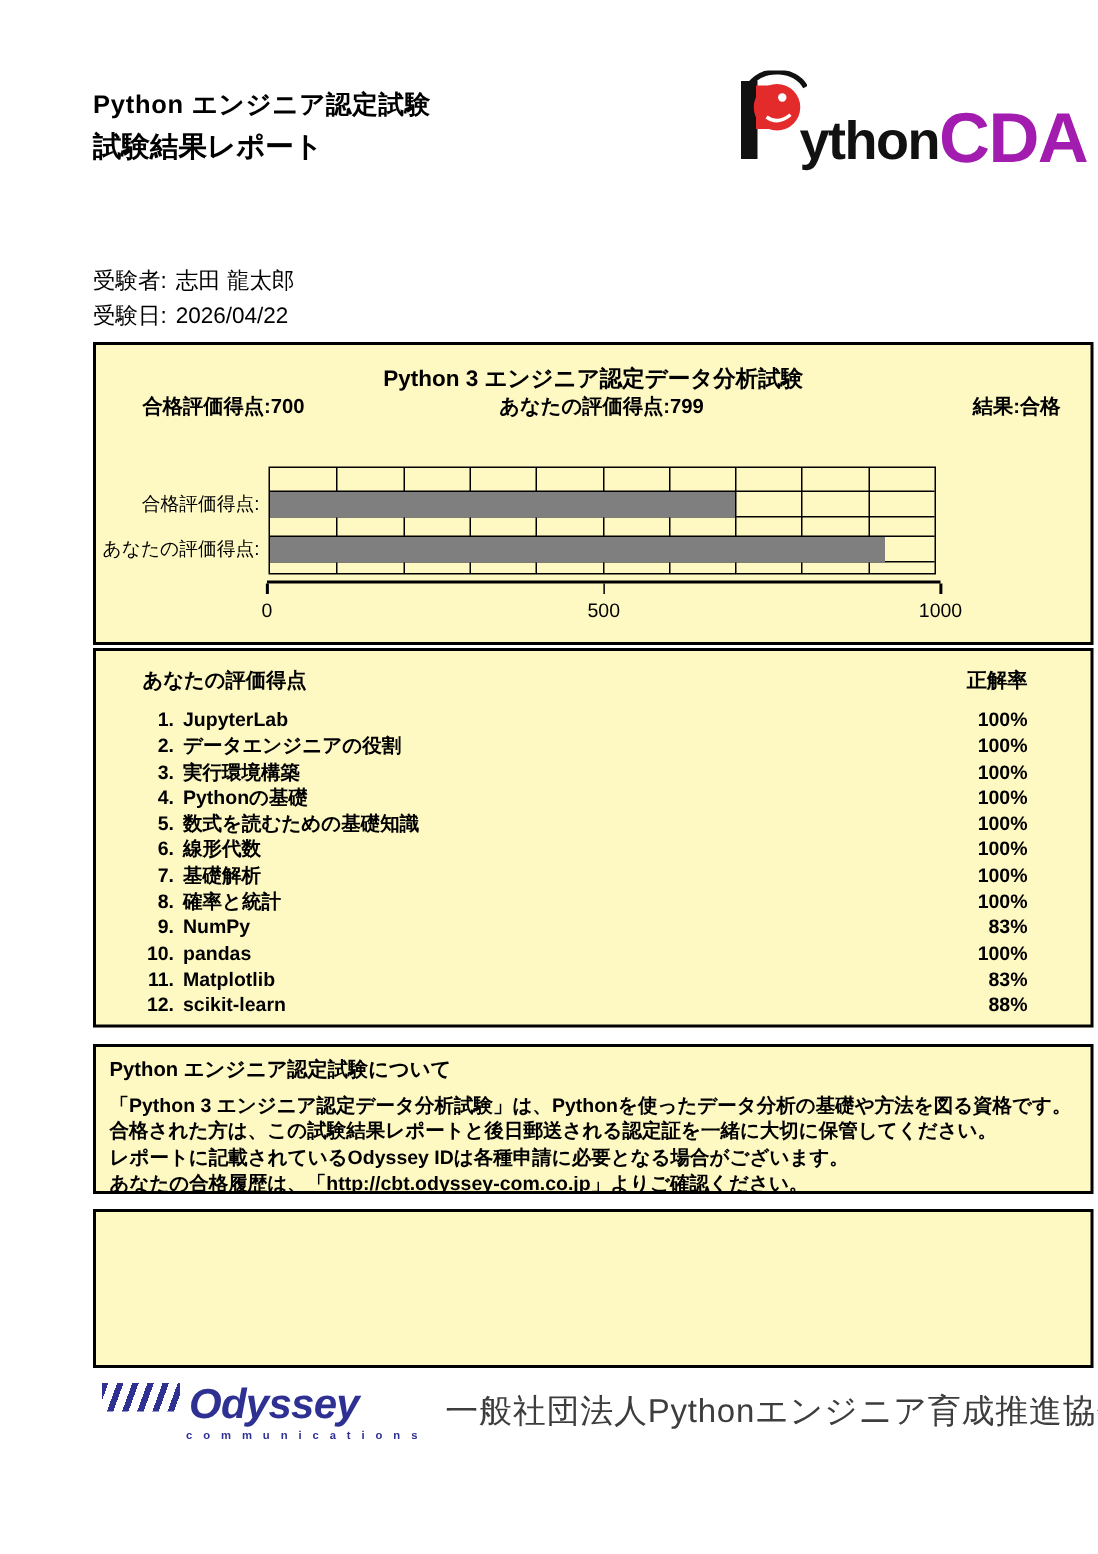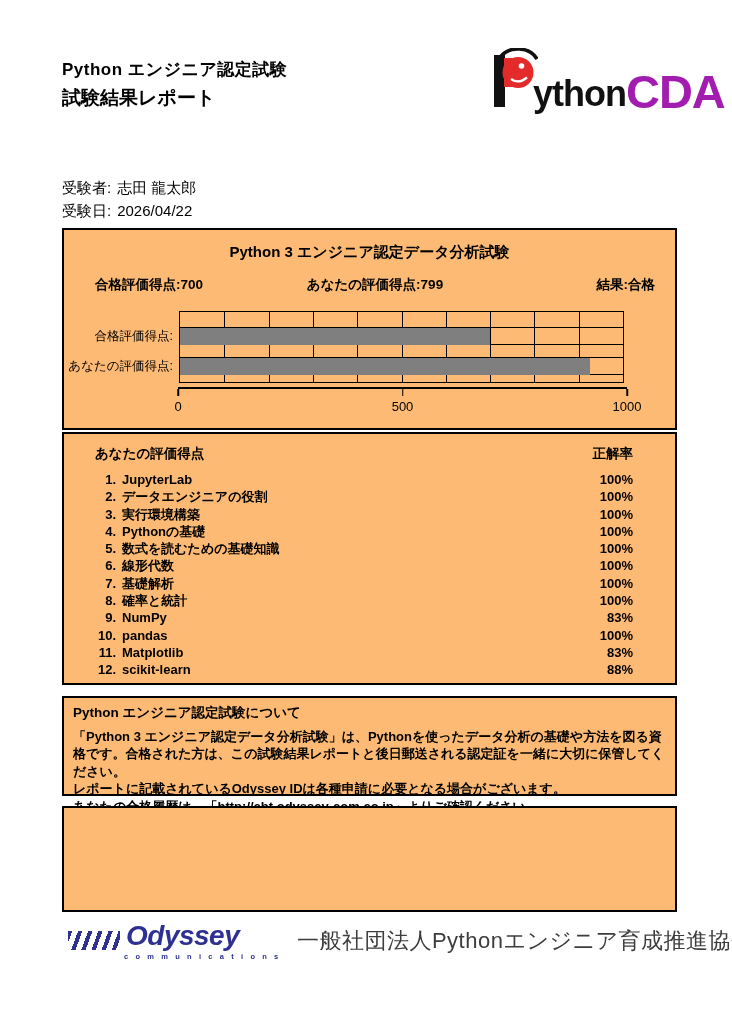--- a/index.html
+++ b/index.html
@@ -14,29 +14,29 @@
 
   .brand-logo { position:absolute; left:490px; top:50px; height:62px; display:flex; align-items:flex-end; }
   .brand-ython { font-size:36px; font-weight:bold; color:#111; margin-left:-5px; line-height:1; letter-spacing:-1px; }
   .brand-cda { font-size:47px; font-weight:bold; line-height:0.82; letter-spacing:-1px; }
 
   
   .examinee { position:absolute; left:62px; top:176px; font-size:15px; font-weight:normal; line-height:23px; }
   .examinee .lbl { margin-right:6px; }
 
   
-  .box { position:absolute; left:62px; width:615px; border:2px solid #000; background:#fdba74; }
+  .box { position:absolute; left:62px; width:667px; border:2px solid #000; background:#fef9c3; }
   .result-box   { top:228px; height:202px; }
   .sections-box { top:432px; height:253px; }
   .about-box    { top:696px; height:100px; padding:6px 9px; }
   .empty-box    { top:806px; height:106px; }
 
   
   .exam-title { margin-top:13px; text-align:center; font-size:15px; font-weight:bold; }
-  .score-row { margin-top:14px; display:grid; grid-template-columns:1fr auto 1fr; padding:0 20px 0 31px; font-size:13.5px; font-weight:bold; }
+  .score-row { display:grid; grid-template-columns:1fr auto 1fr; padding:0 20px 0 31px; font-size:13.5px; font-weight:bold; }
   .score-left { justify-self:start; }
   .score-mid { justify-self:center; }
   .score-right { justify-self:end; }
 
   
   .plot { position:absolute; left:115px; top:81px; width:445px; height:72px; border:1.5px solid #000; }
   .gridline { position:absolute; top:0; bottom:0; width:1px; background:#000; }
   .hgrid { position:absolute; left:0; right:0; height:1px; background:#000; }
   .bar { position:absolute; left:0; height:17px; }
   .cat-label { position:absolute; right:calc(100% + 7px); height:17px; line-height:17px; white-space:nowrap; font-size:12.5px; }
@@ -53,21 +53,21 @@
   .sec-rate { text-align:left; flex:0 0 auto; }
 
   
   .about-title { font-size:13.5px; font-weight:bold; }
   .about-body { margin-top:6px; }
   .about-body p { margin:0; font-size:13px; font-weight:bold; line-height:17.4px; }
 
   
   .footer { position:absolute; left:68px; top:912px; width:604px; height:58px; display:flex; align-items:center; }
   .odyssey-logo { flex:0 0 auto; display:flex; flex-direction:column; }
-  .odyssey-top { display:flex; align-items:flex-end; }
+  .odyssey-top { display:flex; align-items:flex-start; }
   .odyssey-slashes { width:52px; height:19px; margin-right:6px; background:repeating-linear-gradient(110deg, #2e3192 0 4px, transparent 4px 9.5px); }
   .odyssey-word { font-size:28px; font-weight:bold; font-style:italic; line-height:1; letter-spacing:-0.5px; }
   .odyssey-comms { font-size:7.5px; letter-spacing:2.6px; margin-top:2px; padding-left:56px; font-weight:bold; }
   .association { margin-left:16px; font-size:22px; color:#3d3d3d; white-space:nowrap; letter-spacing:0.5px; }
 </style>
 </head>
 <body>
 
 <div class="page">
 

